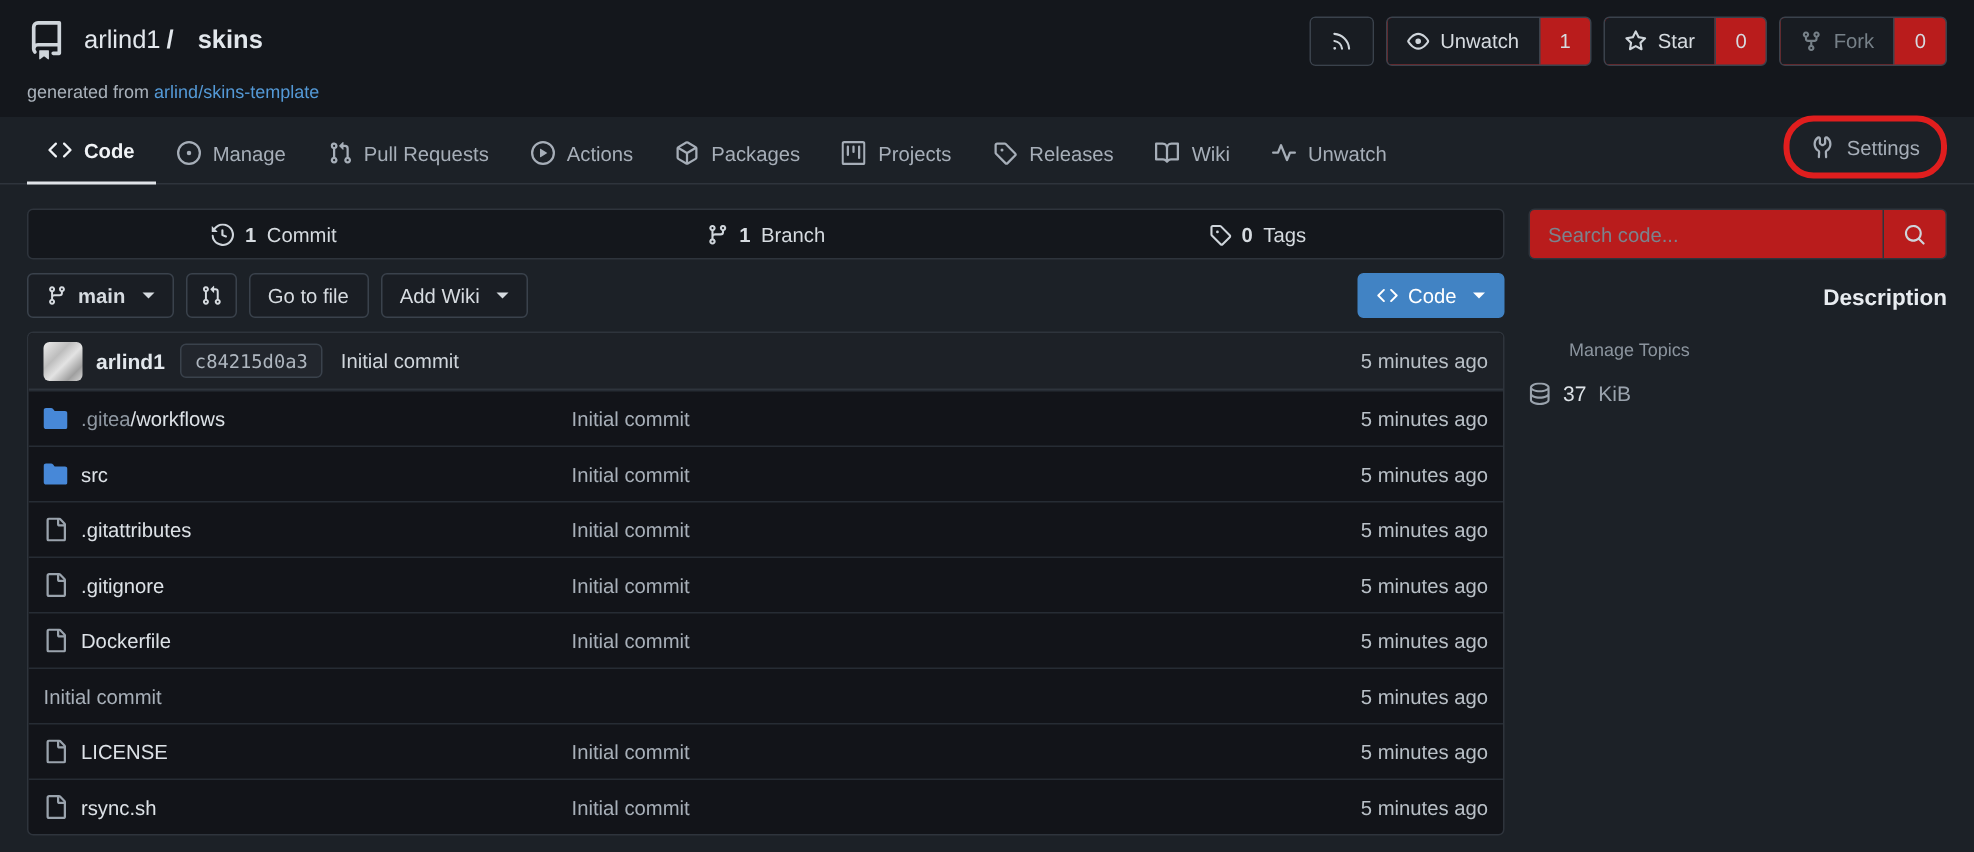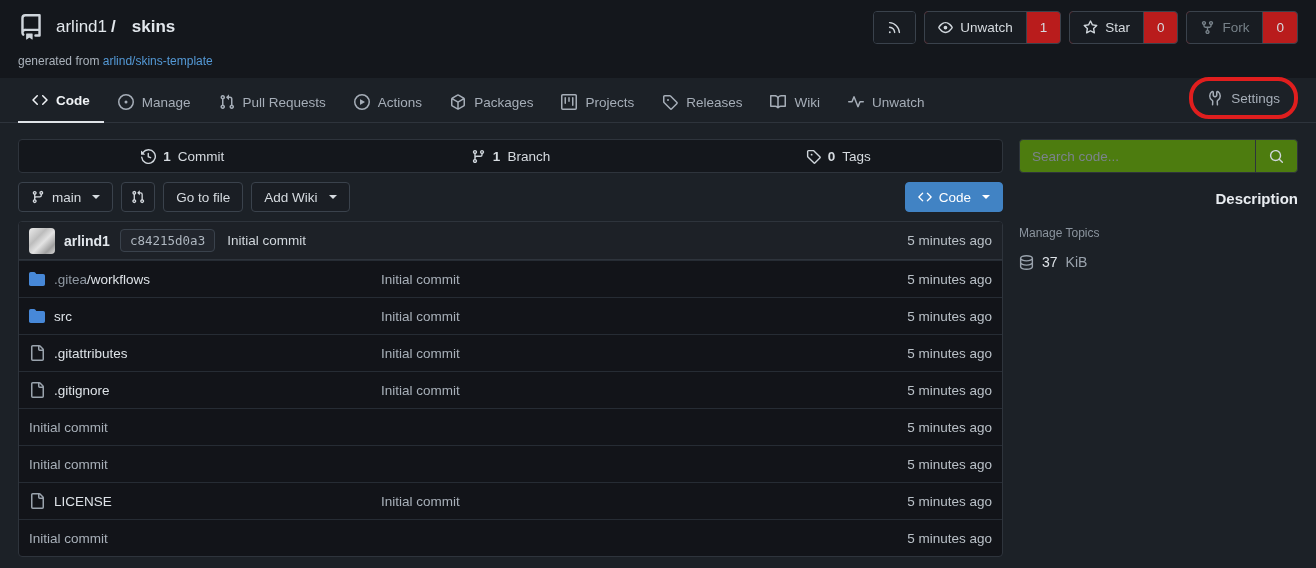--- a/index.html
+++ b/index.html
@@ -53,21 +53,21 @@
   .stats-bar { display:flex; height:34px; border:1px solid #2e343c; border-radius:4px; background:#14171c; }
   .stat { flex:1; display:flex; align-items:center; justify-content:center; gap:7px; font-size:13.5px; color:#d6dbe0; cursor:pointer; }
   .stat svg { fill:#cfd5db; }
   .stat b { font-weight:700; }
 
   
   .branch-row { display:flex; align-items:center; gap:8px; margin-top:9px; }
   .btn { display:flex; align-items:center; gap:7px; height:30px; padding:0 12px; background:#1a1e24; border:1px solid #3a424c; border-radius:4px; font-size:13.5px; color:#d6dbe0; cursor:pointer; }
   .btn svg { fill:#d6dbe0; }
   .btn.icon-only { padding:0 9px; }
-  .btn .bold { font-weight:400; }
+  .btn .bold { font-weight:700; }
   .btn-primary { margin-left:auto; background:#4183c4; border:1px solid #4183c4; color:#fff; font-weight:400; }
   .btn-primary svg { fill:#fff; }
 
   
   .file-table { margin-top:9px; border:1px solid #2e343c; border-radius:4px; background:#121419; overflow:hidden; }
   .commit-row { display:flex; align-items:center; height:38px; padding:0 10px; background:#1d2127; border-bottom:1px solid #2e343c; }
   .avatar { width:26px; height:26px; border-radius:4px; background:linear-gradient(135deg,#ececec 0%,#bdbdbd 35%,#e3e3e3 55%,#9f9f9f 80%,#d7d7d7 100%); margin-right:9px; flex:none; cursor:pointer; }
   .commit-author { font-weight:700; color:#e2e7ec; margin-right:10px; cursor:pointer; }
   .hash-chip { font-family:"DejaVu Sans Mono", monospace; font-size:12.5px; color:#aeb6bf; background:#22262d; border:1px solid #3a424c; border-radius:4px; padding:3px 9px; margin-right:12px; cursor:pointer; }
   .commit-msg { color:#d0d6dc; font-size:13.5px; cursor:pointer; }
@@ -77,28 +77,28 @@
   .file-row:first-of-type { border-top:none; }
   .cell-name { display:flex; align-items:center; gap:9px; width:352px; flex:none; color:#dde2e7; cursor:pointer;text-align:right; }
   .cell-name .dim { color:#8f98a2; }
   .cell-name .nm { font-weight:400; }
   .folder-glyph { fill:#4788d8; }
   .file-glyph { fill:#9aa3ad; }
   .cell-msg { flex:1; color:#a8b0b9; cursor:pointer; }
   .cell-time { color:#b9c0c7; text-align:right; width:150px; flex:none; }
 
   
-  .search-box { display:flex; height:34px; border:1px solid #2e343c; border-radius:4px; background:#4d7c0f; overflow:hidden; }
+  .search-box { display:flex; height:34px; border:1px solid #2e343c; border-radius:4px; background:#b91c1c; overflow:hidden; }
   .search-box input { flex:1; background:transparent; border:none; outline:none; color:#d6dbe0; font-size:13.5px; padding:0 12px; font-family:"Liberation Sans", sans-serif; }
   .search-box input::placeholder { color:#7b838d; }
   .search-btn { width:42px; display:flex; align-items:center; justify-content:center; border-left:1px solid #2e343c; cursor:pointer; }
   .search-btn svg { fill:#cfd5db; }
   .sb-title { margin-top:17px; font-size:15px; font-weight:700; color:#e8ecf0;text-align:right; }
   .sb-desc { margin-top:9px; font-size:14px; color:#9aa3ad; }
-  .sb-topics { margin-top:19px; font-size:12px; color:#8b949e; cursor:pointer; }
+  .sb-topics { margin-top:19px; font-size:12px; color:#8b949e; cursor:pointer;margin-left:27px; }
   .sb-size { margin-top:14px; display:flex; align-items:center; gap:8px; font-size:14px; color:#9aa3ad; }
   .sb-size svg { fill:#9aa3ad; }
   .sb-size b { color:#dde2e7; font-weight:400; }
 </style>
 </head>
 <body>
 
 <div class="repo-header-strip">
   <div class="repo-header-top">
     <div class="repo-title-wrap">
@@ -319,20 +319,26 @@
           <svg class="file-glyph" width="16" height="16" viewBox="0 0 16 16">
               <path d="M2 1.75C2 .784 2.784 0 3.75 0h6.586c.464 0 .909.184 1.237.513l2.914 2.914c.329.328.513.773.513 1.237v9.586A1.75 1.75 0 0 1 13.25 16h-9.5A1.75 1.75 0 0 1 2 14.25Zm1.75-.25a.25.25 0 0 0-.25.25v12.5c0 .138.112.25.25.25h9.5a.25.25 0 0 0 .25-.25V6h-2.75A1.75 1.75 0 0 1 9 4.25V1.5Zm6.75.062V4.25c0 .138.112.25.25.25h2.688l-.011-.013-2.914-2.914-.013-.011Z"></path>
             </svg>
           <span><span class="dim"></span><span class="nm">.gitignore</span></span>
         </div>
         <span class="cell-msg">Initial commit</span>
         <span class="cell-time">5 minutes ago</span>
       </div>
 
       <div class="file-row">
+        <div class="cell-name">
+          <svg class="file-glyph" width="16" height="16" viewBox="0 0 16 16">
+              <path d="M2 1.75C2 .784 2.784 0 3.75 0h6.586c.464 0 .909.184 1.237.513l2.914 2.914c.329.328.513.773.513 1.237v9.586A1.75 1.75 0 0 1 13.25 16h-9.5A1.75 1.75 0 0 1 2 14.25Zm1.75-.25a.25.25 0 0 0-.25.25v12.5c0 .138.112.25.25.25h9.5a.25.25 0 0 0 .25-.25V6h-2.75A1.75 1.75 0 0 1 9 4.25V1.5Zm6.75.062V4.25c0 .138.112.25.25.25h2.688l-.011-.013-2.914-2.914-.013-.011Z"></path>
+            </svg>
+          <span><span class="dim"></span><span class="nm">Dockerfile</span></span>
+        </div>
         <span class="cell-msg">Initial commit</span>
         <span class="cell-time">5 minutes ago</span>
       </div>
 
       <div class="file-row">
         <span class="cell-msg">Initial commit</span>
         <span class="cell-time">5 minutes ago</span>
       </div>
 
       <div class="file-row">
@@ -340,20 +346,26 @@
           <svg class="file-glyph" width="16" height="16" viewBox="0 0 16 16">
               <path d="M2 1.75C2 .784 2.784 0 3.75 0h6.586c.464 0 .909.184 1.237.513l2.914 2.914c.329.328.513.773.513 1.237v9.586A1.75 1.75 0 0 1 13.25 16h-9.5A1.75 1.75 0 0 1 2 14.25Zm1.75-.25a.25.25 0 0 0-.25.25v12.5c0 .138.112.25.25.25h9.5a.25.25 0 0 0 .25-.25V6h-2.75A1.75 1.75 0 0 1 9 4.25V1.5Zm6.75.062V4.25c0 .138.112.25.25.25h2.688l-.011-.013-2.914-2.914-.013-.011Z"></path>
             </svg>
           <span><span class="dim"></span><span class="nm">LICENSE</span></span>
         </div>
         <span class="cell-msg">Initial commit</span>
         <span class="cell-time">5 minutes ago</span>
       </div>
 
       <div class="file-row">
+        <div class="cell-name">
+          <svg class="file-glyph" width="16" height="16" viewBox="0 0 16 16">
+              <path d="M2 1.75C2 .784 2.784 0 3.75 0h6.586c.464 0 .909.184 1.237.513l2.914 2.914c.329.328.513.773.513 1.237v9.586A1.75 1.75 0 0 1 13.25 16h-9.5A1.75 1.75 0 0 1 2 14.25Zm1.75-.25a.25.25 0 0 0-.25.25v12.5c0 .138.112.25.25.25h9.5a.25.25 0 0 0 .25-.25V6h-2.75A1.75 1.75 0 0 1 9 4.25V1.5Zm6.75.062V4.25c0 .138.112.25.25.25h2.688l-.011-.013-2.914-2.914-.013-.011Z"></path>
+            </svg>
+          <span><span class="dim"></span><span class="nm">rsync.sh</span></span>
+        </div>
         <span class="cell-msg">Initial commit</span>
         <span class="cell-time">5 minutes ago</span>
       </div>
     </div>
   </div>
 
   <div class="right-col">
     <div class="search-box">
       <input type="text" placeholder="Search code..." style="">
       <div class="search-btn">

